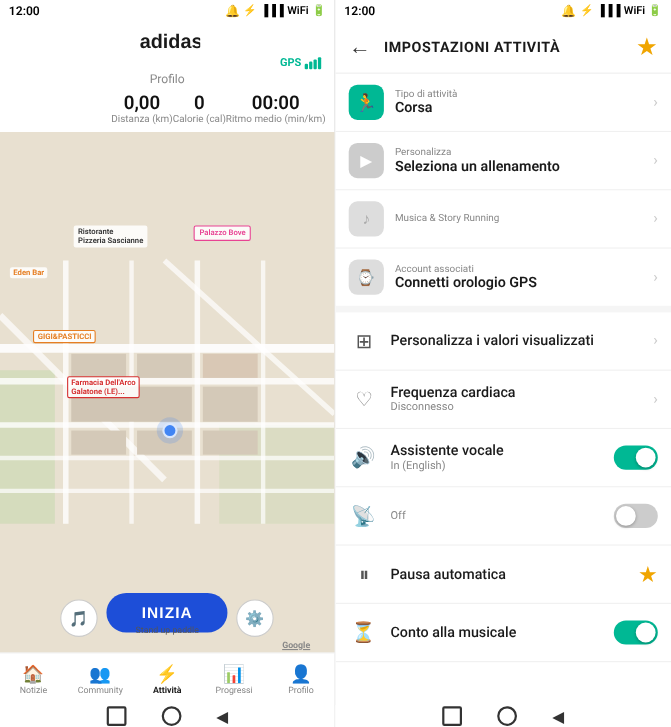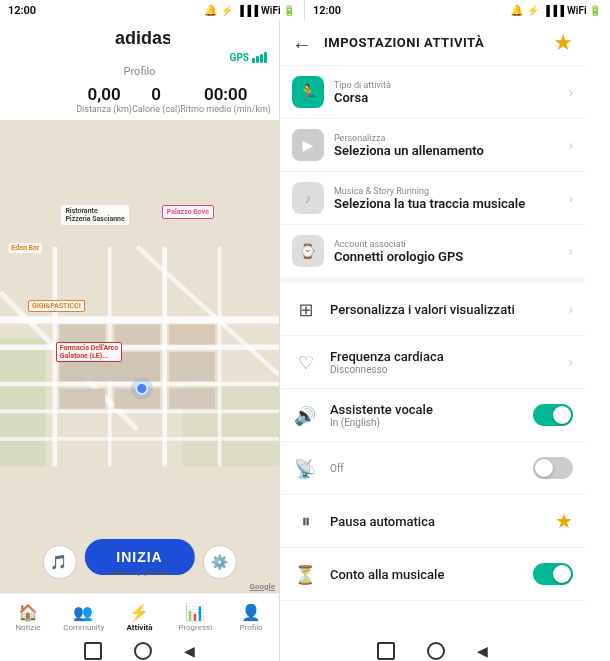--- a/index.html
+++ b/index.html
@@ -38,21 +38,21 @@
         <span style="font-size:10px;">⚡</span>
         <span style="font-size:10px;">▐▐▐</span>
         <span style="font-size:10px;">WiFi</span>
         <span style="font-size:10px;">🔋</span>
       </div>
     </div>
   </div>
 
   <div style="display:flex; flex:1; overflow:hidden;">
 
-    <div style="width:280px; display:flex; flex-direction:column; background:#fff; border-right:1px solid #ddd;">
+    <div style="width:305px; display:flex; flex-direction:column; background:#fff; border-right:1px solid #ddd;">
 
       <div style="display:flex; justify-content:center; padding:6px 0 2px;">
         <svg viewBox="0 0 60 24" width="60" height="24">
           <text x="5" y="18" font-size="18" font-weight="900" font-family="Arial,sans-serif" fill="#1a1a1a">adidas</text>
         </svg>
       </div>
 
       <div style="display:flex; justify-content:flex-end; padding:0 12px 2px; font-size:10px; color:#00b894; font-weight:700; align-items:center; gap:3px;">
         <span>GPS</span>
         <div style="display:flex; align-items:flex-end; gap:1px;">
@@ -114,21 +114,21 @@
           <circle cx="155" cy="155" r="6" fill="#4285f4" stroke="#fff" stroke-width="2"></circle>
           <circle cx="155" cy="155" r="12" fill="#4285f4" opacity="0.2"></circle>
         </svg>
 
         <div style="position:absolute; top:18%; left:22%; font-size:7px; color:#333; font-weight:600; background:rgba(255,255,255,0.85); padding:2px 4px; border-radius:2px; white-space:nowrap;">Ristorante<br>Pizzeria Sascianne</div>
         <div style="position:absolute; top:18%; left:58%; font-size:7px; color:#e84393; font-weight:600; background:rgba(255,255,255,0.85); padding:2px 4px; border-radius:2px; border:1px solid #e84393;">Palazzo Bove</div>
         <div style="position:absolute; top:26%; left:3%; font-size:7px; color:#e67e22; font-weight:700; background:rgba(255,255,255,0.85); padding:1px 3px; border-radius:2px;">Eden Bar</div>
         <div style="position:absolute; top:38%; left:10%; font-size:7px; color:#e67e22; font-weight:700; background:rgba(255,255,255,0.85); padding:1px 3px; border-radius:2px; border:1px solid #e67e22;">GIGI&amp;PASTICCI</div>
         <div style="position:absolute; top:47%; left:20%; font-size:7px; color:#d63031; font-weight:700; background:rgba(255,255,255,0.88); padding:1px 3px; border-radius:2px; border:1px solid #d63031;">Farmacia Dell'Arco<br>Galatone (LE)...</div>
 
-        <div style="position:absolute; bottom:2px; right:4px; font-size:8px; font-weight:700; color:#888;text-decoration:underline;">Google</div>
+        <div style="position:absolute; bottom:2px; right:22px; font-size:8px; font-weight:700; color:#888;text-decoration:underline;">Google</div>
 
         <div style="position:absolute; bottom:8px; left:50%; transform:translateX(-50%); display:flex; align-items:center; gap:8px;">
           <div style="width:34px; height:34px; background:#fff; border-radius:50%; border:1px solid #ccc; display:flex; align-items:center; justify-content:center; font-size:14px;">🎵</div>
           <div style="display:flex; flex-direction:column; align-items:center;">
             <button style="background:#1d4ed8; color:#fff; border:none; border-radius:25px; padding:10px 32px; font-size:14px; font-weight:700; cursor:pointer; letter-spacing:1px;">INIZIA</button>
             <span style="font-size:8px; color:#fff; margin-top:1px; position:relative; top:-8px; background:rgba(0,0,0,0.0); color:#555;">Stand up paddle</span>
           </div>
           <div style="width:34px; height:34px; background:#fff; border-radius:50%; border:1px solid #ccc; display:flex; align-items:center; justify-content:center; font-size:14px;">⚙️</div>
         </div>
       </div>
@@ -188,21 +188,20 @@
             <div style="font-size:9px; color:#888;">Personalizza</div>
             <div style="font-size:13px; font-weight:600; color:#1a1a1a;">Seleziona un allenamento</div>
           </div>
           <span style="color:#ccc; font-size:14px;">›</span>
         </div>
 
         <div style="display:flex; align-items:center; padding:10px 12px; border-bottom:1px solid #f0f0f0; cursor:pointer;">
           <div style="width:32px; height:32px; border-radius:8px; background:#ddd; display:flex; align-items:center; justify-content:center; margin-right:10px; font-size:14px; color:#aaa; flex-shrink:0;">♪</div>
           <div style="flex:1;">
             <div style="font-size:9px; color:#888;">Musica &amp; Story Running</div>
-            <div style="font-size:13px; font-weight:600; color:#1a1a1a;">Seleziona la tua traccia musicale</div>
           </div>
           <span style="color:#ccc; font-size:14px;">›</span>
         </div>
 
         <div style="display:flex; align-items:center; padding:10px 12px; cursor:pointer;">
           <div style="width:32px; height:32px; border-radius:8px; background:#ddd; display:flex; align-items:center; justify-content:center; margin-right:10px; font-size:14px; color:#aaa; flex-shrink:0;">⌚</div>
           <div style="flex:1;">
             <div style="font-size:9px; color:#888;">Account associati</div>
             <div style="font-size:13px; font-weight:600; color:#1a1a1a;">Connetti orologio GPS</div>
           </div>

